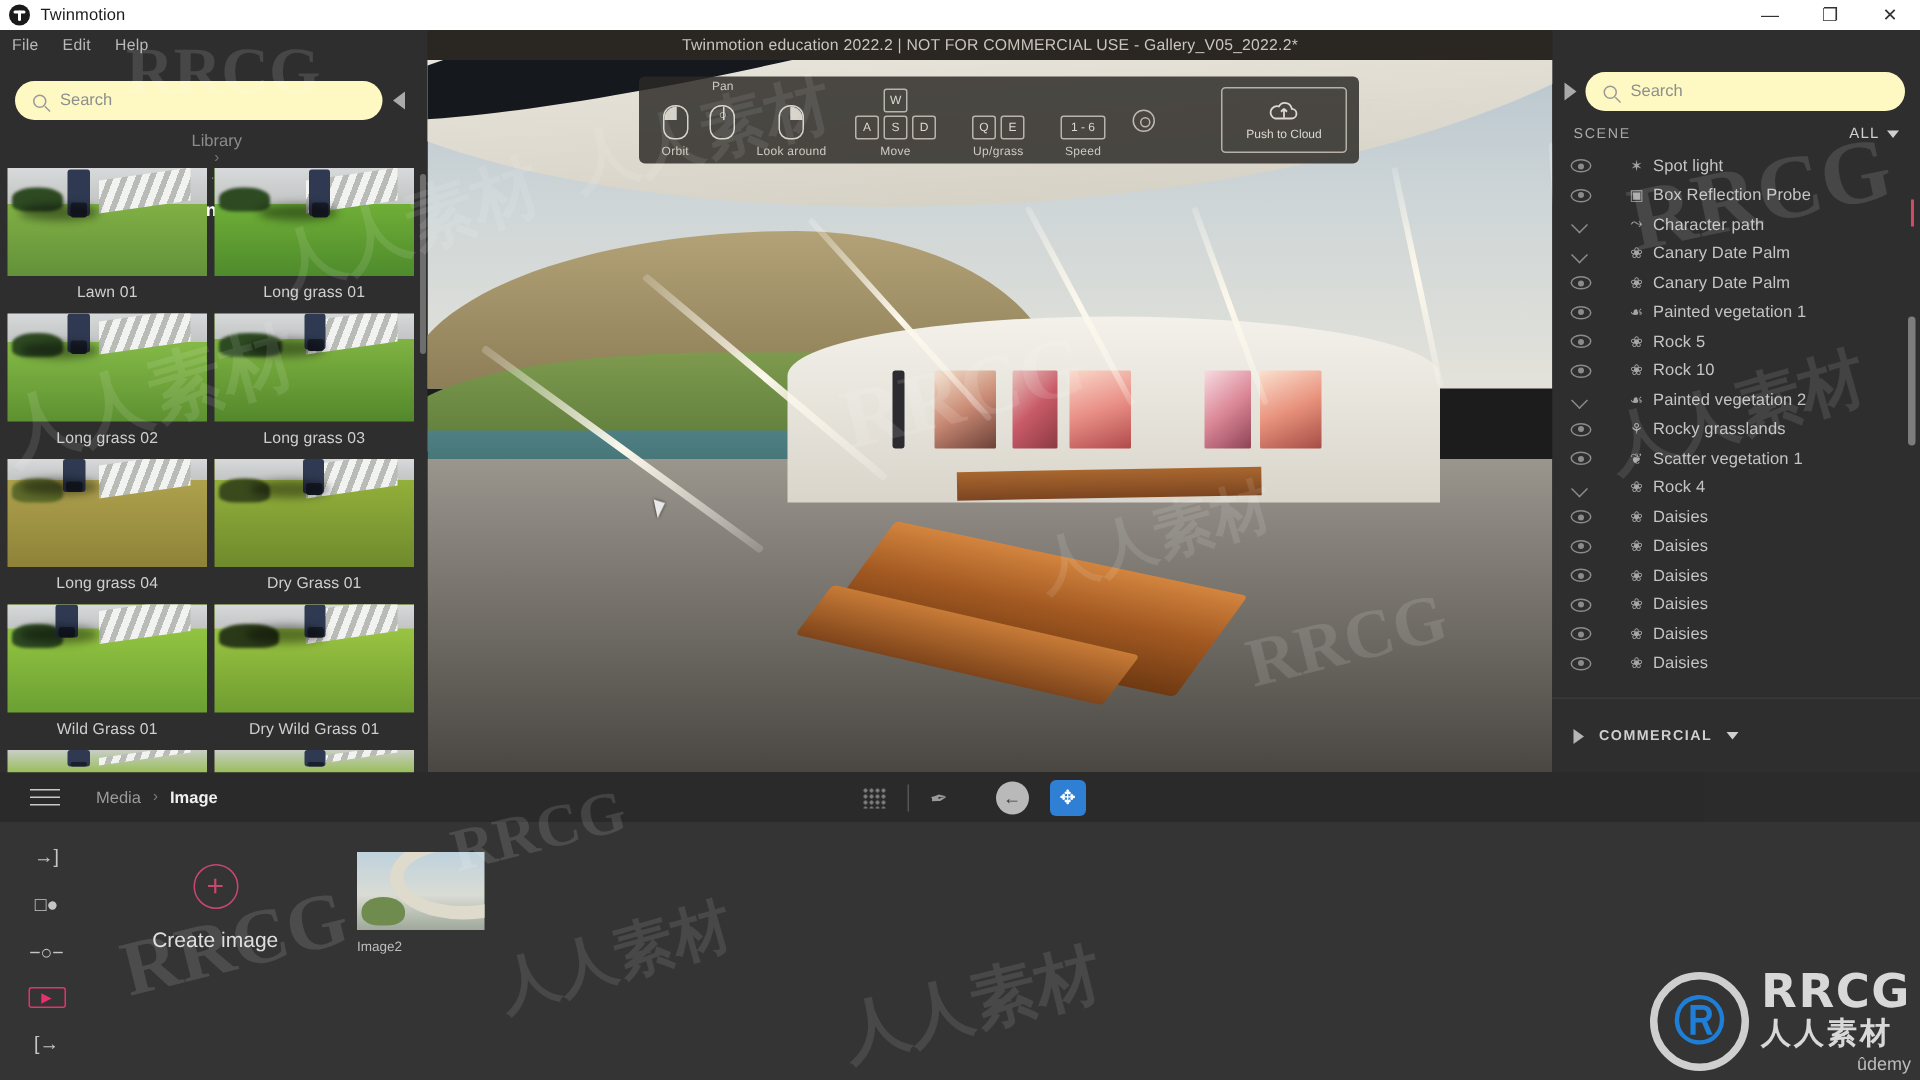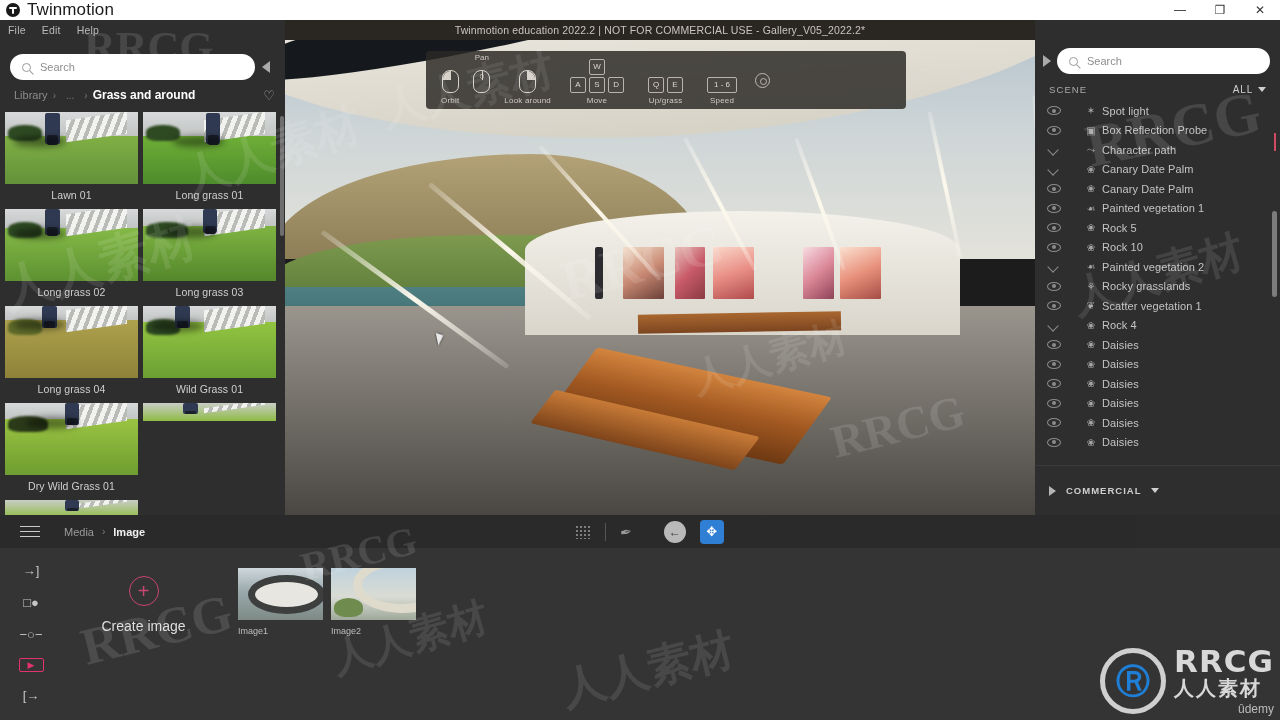--- a/index.html
+++ b/index.html
@@ -22,21 +22,21 @@
   }
   .winbar .logo::after {
     content: ""; position: absolute; left: 3px; top: 3.5px;
     width: 8px; height: 2.4px; background: #fff; border-radius: 1px;
   }
   .winbar .logo::before {
     content: ""; position: absolute; left: 5.8px; top: 4px;
     width: 2.4px; height: 7px; background: #fff; border-radius: 1px; z-index: 2;
   }
   .winbar .apptitle {
-    font-size: 17px; color: #1b1b1b; margin-left: 7px; letter-spacing: .1px;
+    font-size: 11px; color: #1b1b1b; margin-left: 7px; letter-spacing: .1px;
   }
   .winctl { margin-left: auto; display: flex; height: 20px; }
   .winctl div {
     width: 40px; height: 20px; display: flex; align-items: center;
     justify-content: center; color: #333; font-size: 12px; line-height: 1;
   }
 
   
   .menubar {
     position: absolute; left: 0; top: 20px; width: 1280px; height: 20px;
@@ -55,42 +55,42 @@
 
   
   .library {
     position: absolute; left: 0; top: 40px; width: 285px; height: 475px;
     background: #2e2e2e; overflow: hidden;
   }
   .lib-searchrow {
     display: flex; align-items: center; padding: 10px 8px 0 10px; height: 44px;
   }
   .searchbox {
-    flex: 1; height: 26px; border-radius: 13px; background: #ffffff;
+    flex: 1; height: 26px; border-radius: 13px; background: #fef9c3;
     display: flex; align-items: center; padding: 0 12px;
   }
   .searchbox .mag {
     width: 9px; height: 9px; border: 1.3px solid #9a9a9a; border-radius: 50%;
     position: relative; flex: none;
   }
   .searchbox .mag::after {
     content: ""; position: absolute; right: -4px; bottom: -3px;
     width: 5px; height: 1.3px; background: #9a9a9a; transform: rotate(45deg);
   }
   .searchbox .ph { font-size: 11px; color: #8e8e8e; margin-left: 9px; }
   .collapse-left {
     width: 22px; display: flex; align-items: center; justify-content: center;
     color: #b0b0b0; font-size: 12px;
   }
   .tri-left {
     width: 0; height: 0; border-top: 6px solid transparent;
     border-bottom: 6px solid transparent; border-right: 8px solid #aaa;
   }
   .breadcrumb {
-    display: flex; align-items: center; padding: 4px 10px 6px 14px; height: 24px;
+    display: flex; align-items: center; padding: 4px 10px 6px 14px; height: 24px; flex-direction: column;
   }
   .breadcrumb .crumb { font-size: 11px; color: #8c8c8c; }
   .breadcrumb .sep { font-size: 10px; color: #777; margin: 0 5px; }
   .breadcrumb .cur { font-size: 12px; color: #fff; font-weight: bold; }
   .breadcrumb .heart { margin-left: auto; color: #9a9a9a; font-size: 13px; }
 
   .grid {
     display: grid; grid-template-columns: 133px 133px; gap: 6px 5px;
     padding: 4px 5px 0 5px; position: relative;
   }
@@ -521,20 +521,30 @@
 
       <div class="tile">
         <div class="thumb" style="background:linear-gradient(180deg,#b5a953 0,#8e8238 100%)">
           <div class="sky" style="height:20%"></div>
             <div class="walk" style="top:0"></div>
             <div class="bush" style="background:#5e6b2a"></div>
             <div class="legs" style="left:28%;top:0;height:30%"></div>
             <div class="shadow" style="top:18%"></div>
         </div>
         <div class="cap">Long grass 04</div>
+      </div>
+      <div class="tile">
+        <div class="thumb" style="background:linear-gradient(180deg,#9cb93f 0,#6e8a2c 100%)">
+          <div class="sky" style="height:20%"></div>
+            <div class="walk" style="top:0"></div>
+            <div class="bush" style="background:#3a4a1d"></div>
+            <div class="legs" style="left:44%;top:0;height:32%"></div>
+            <div class="shadow" style="left:18%;top:20%"></div>
+        </div>
+        <div class="cap">Dry Grass 01</div>
       </div>
 
       <div class="tile">
         <div class="thumb" style="background:linear-gradient(180deg,#9ece45 0,#6ba033 100%)">
           <div class="sky" style="height:22%"></div>
             <div class="walk" style="top:0"></div>
             <div class="bush"></div>
             <div class="legs" style="left:24%;top:0;height:30%"></div>
             <div class="shadow" style="top:20%"></div>
         </div>
@@ -627,20 +637,27 @@
           <div class="key">Q</div>
           <div class="key">E</div>
         </div>
         <div class="nlbl">Up/grass</div>
       </div>
       <div class="navgrp" style="padding:0 12px">
         <div class="key wide">1 - 6</div>
         <div class="nlbl">Speed</div>
       </div>
       <div class="gear-nav"></div>
+      <div class="pushcloud">
+        <svg width="22" height="16" viewBox="0 0 22 16">
+          <path d="M5 13h11a3.2 3.2 0 0 0 .2-6.4A4.6 4.6 0 0 0 7.6 5 3.6 3.6 0 0 0 5 13z" fill="none" stroke="#ddd8cf" stroke-width="1.2"></path>
+          <path d="M11 12.5V6.5M11 6.5l-2 2M11 6.5l2 2" fill="none" stroke="#ddd8cf" stroke-width="1.2"></path>
+        </svg>
+        <div class="clbl">Push to Cloud</div>
+      </div>
     </div>
 
     <div class="vp-icons">
       <div class="ico-panel"></div>
       <div class="ico-eye"></div>
     </div>
 
     <div class="cursor"></div>
   </div>
 
@@ -788,24 +805,20 @@
       <div class="rail-ico">□●</div>
       <div class="rail-ico">−○−</div>
       <div class="rail-ico active">▶</div>
       <div class="rail-ico">[→</div>
     </div>
     <div class="create-image">
       <div class="ci-plus">+</div>
       <div class="ci-lbl">Create image</div>
     </div>
     <div class="imgrow">
-      <div class="imgcell">
-        <div class="imgthumb a"></div>
-        <div class="imgcap">Image1</div>
-      </div>
       <div class="imgcell">
         <div class="imgthumb b"></div>
         <div class="imgcap">Image2</div>
       </div>
     </div>
 
     <div class="rrcg-logo">
       <div class="rl-badge">
         <span class="inner">Ⓡ</span>
       </div>

